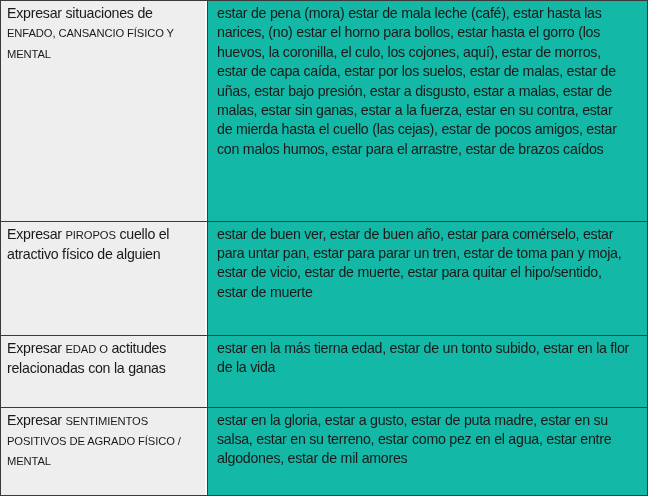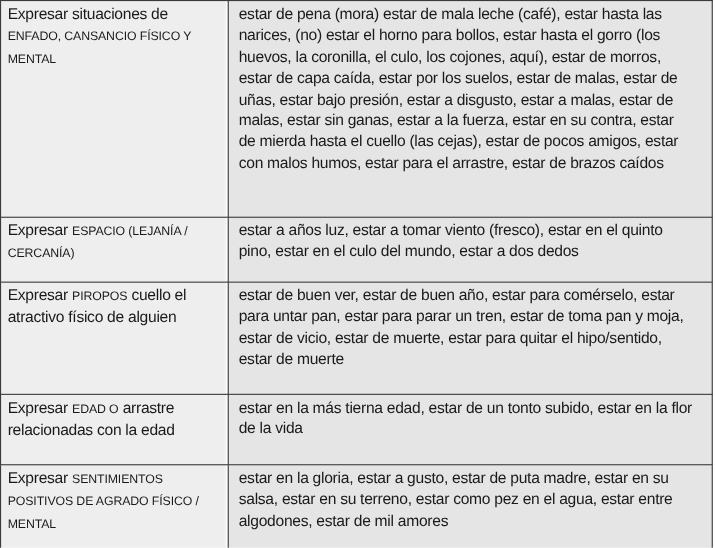--- a/index.html
+++ b/index.html
@@ -20,21 +20,21 @@
     line-height: 19.4px;
     letter-spacing: -0.25px;
   }
   .tbl td.cat {
     background: #eeeeee;
     width: 194px;
     padding-left: 6px;
     border-right: 1.4px solid #3a3a3a;
     box-shadow: inset -2px 0 0 #fafafa;
   }
-  .tbl td.ex { background: #e5e5e5; padding-left: 9px; padding-right: 16px; }
+  .tbl td.ex { background: #14b8a6; padding-left: 9px; padding-right: 16px; }
   .sc {
     font-size: 11.2px;
     letter-spacing: -0.1px;
     text-transform: uppercase;
   }
   tr.r1 td { height: 193px; margin-left: 44px; }
   tr.r2 td { height: 55px; }
   tr.r3 td { height: 98px; }
   tr.r4 td { height: 60px; }
   tr.r5 td { height: 75px; }
@@ -45,41 +45,33 @@
 <table class="tbl">
   <tbody>
     <tr class="r1">
       <td class="cat">
         <span>Expresar situaciones de</span>
         <span class="sc">enfado, cansancio físico y mental</span>
         <span></span>
       </td>
       <td class="ex">estar de pena (mora) estar de mala leche (café), estar hasta las narices, (no) estar el horno para bollos, estar hasta el gorro (los huevos, la coronilla, el culo, los cojones, aquí), estar de morros, estar de capa caída, estar por los suelos, estar de malas, estar de uñas, estar bajo presión, estar a disgusto, estar a malas, estar de malas, estar sin ganas, estar a la fuerza, estar en su contra, estar de mierda hasta el cuello (las cejas), estar de pocos amigos, estar con malos humos, estar para el arrastre, estar de brazos caídos</td>
     </tr>
-    <tr class="r2">
-      <td class="cat">
-        <span>Expresar</span>
-        <span class="sc">espacio (lejanía / cercanía)</span>
-        <span></span>
-      </td>
-      <td class="ex">estar a años luz, estar a tomar viento (fresco), estar en el quinto pino, estar en el culo del mundo, estar a dos dedos</td>
-    </tr>
     <tr class="r3">
       <td class="cat">
         <span>Expresar</span>
         <span class="sc">piropos</span>
         <span>cuello el atractivo físico de alguien</span>
       </td>
       <td class="ex">estar de buen ver, estar de buen año, estar para comérselo, estar para untar pan, estar para parar un tren, estar de toma pan y moja, estar de vicio, estar de muerte, estar para quitar el hipo/sentido, estar de muerte</td>
     </tr>
     <tr class="r4">
       <td class="cat">
         <span>Expresar</span>
         <span class="sc">edad o</span>
-        <span>arrastre relacionadas con la edad</span>
+        <span>actitudes relacionadas con la ganas</span>
       </td>
       <td class="ex">estar en la más tierna edad, estar de un tonto subido, estar en la flor de la vida</td>
     </tr>
     <tr class="r5">
       <td class="cat">
         <span>Expresar</span>
         <span class="sc">sentimientos positivos de agrado físico / mental</span>
         <span></span>
       </td>
       <td class="ex">estar en la gloria, estar a gusto, estar de puta madre, estar en su salsa, estar en su terreno, estar como pez en el agua, estar entre algodones, estar de mil amores</td>

